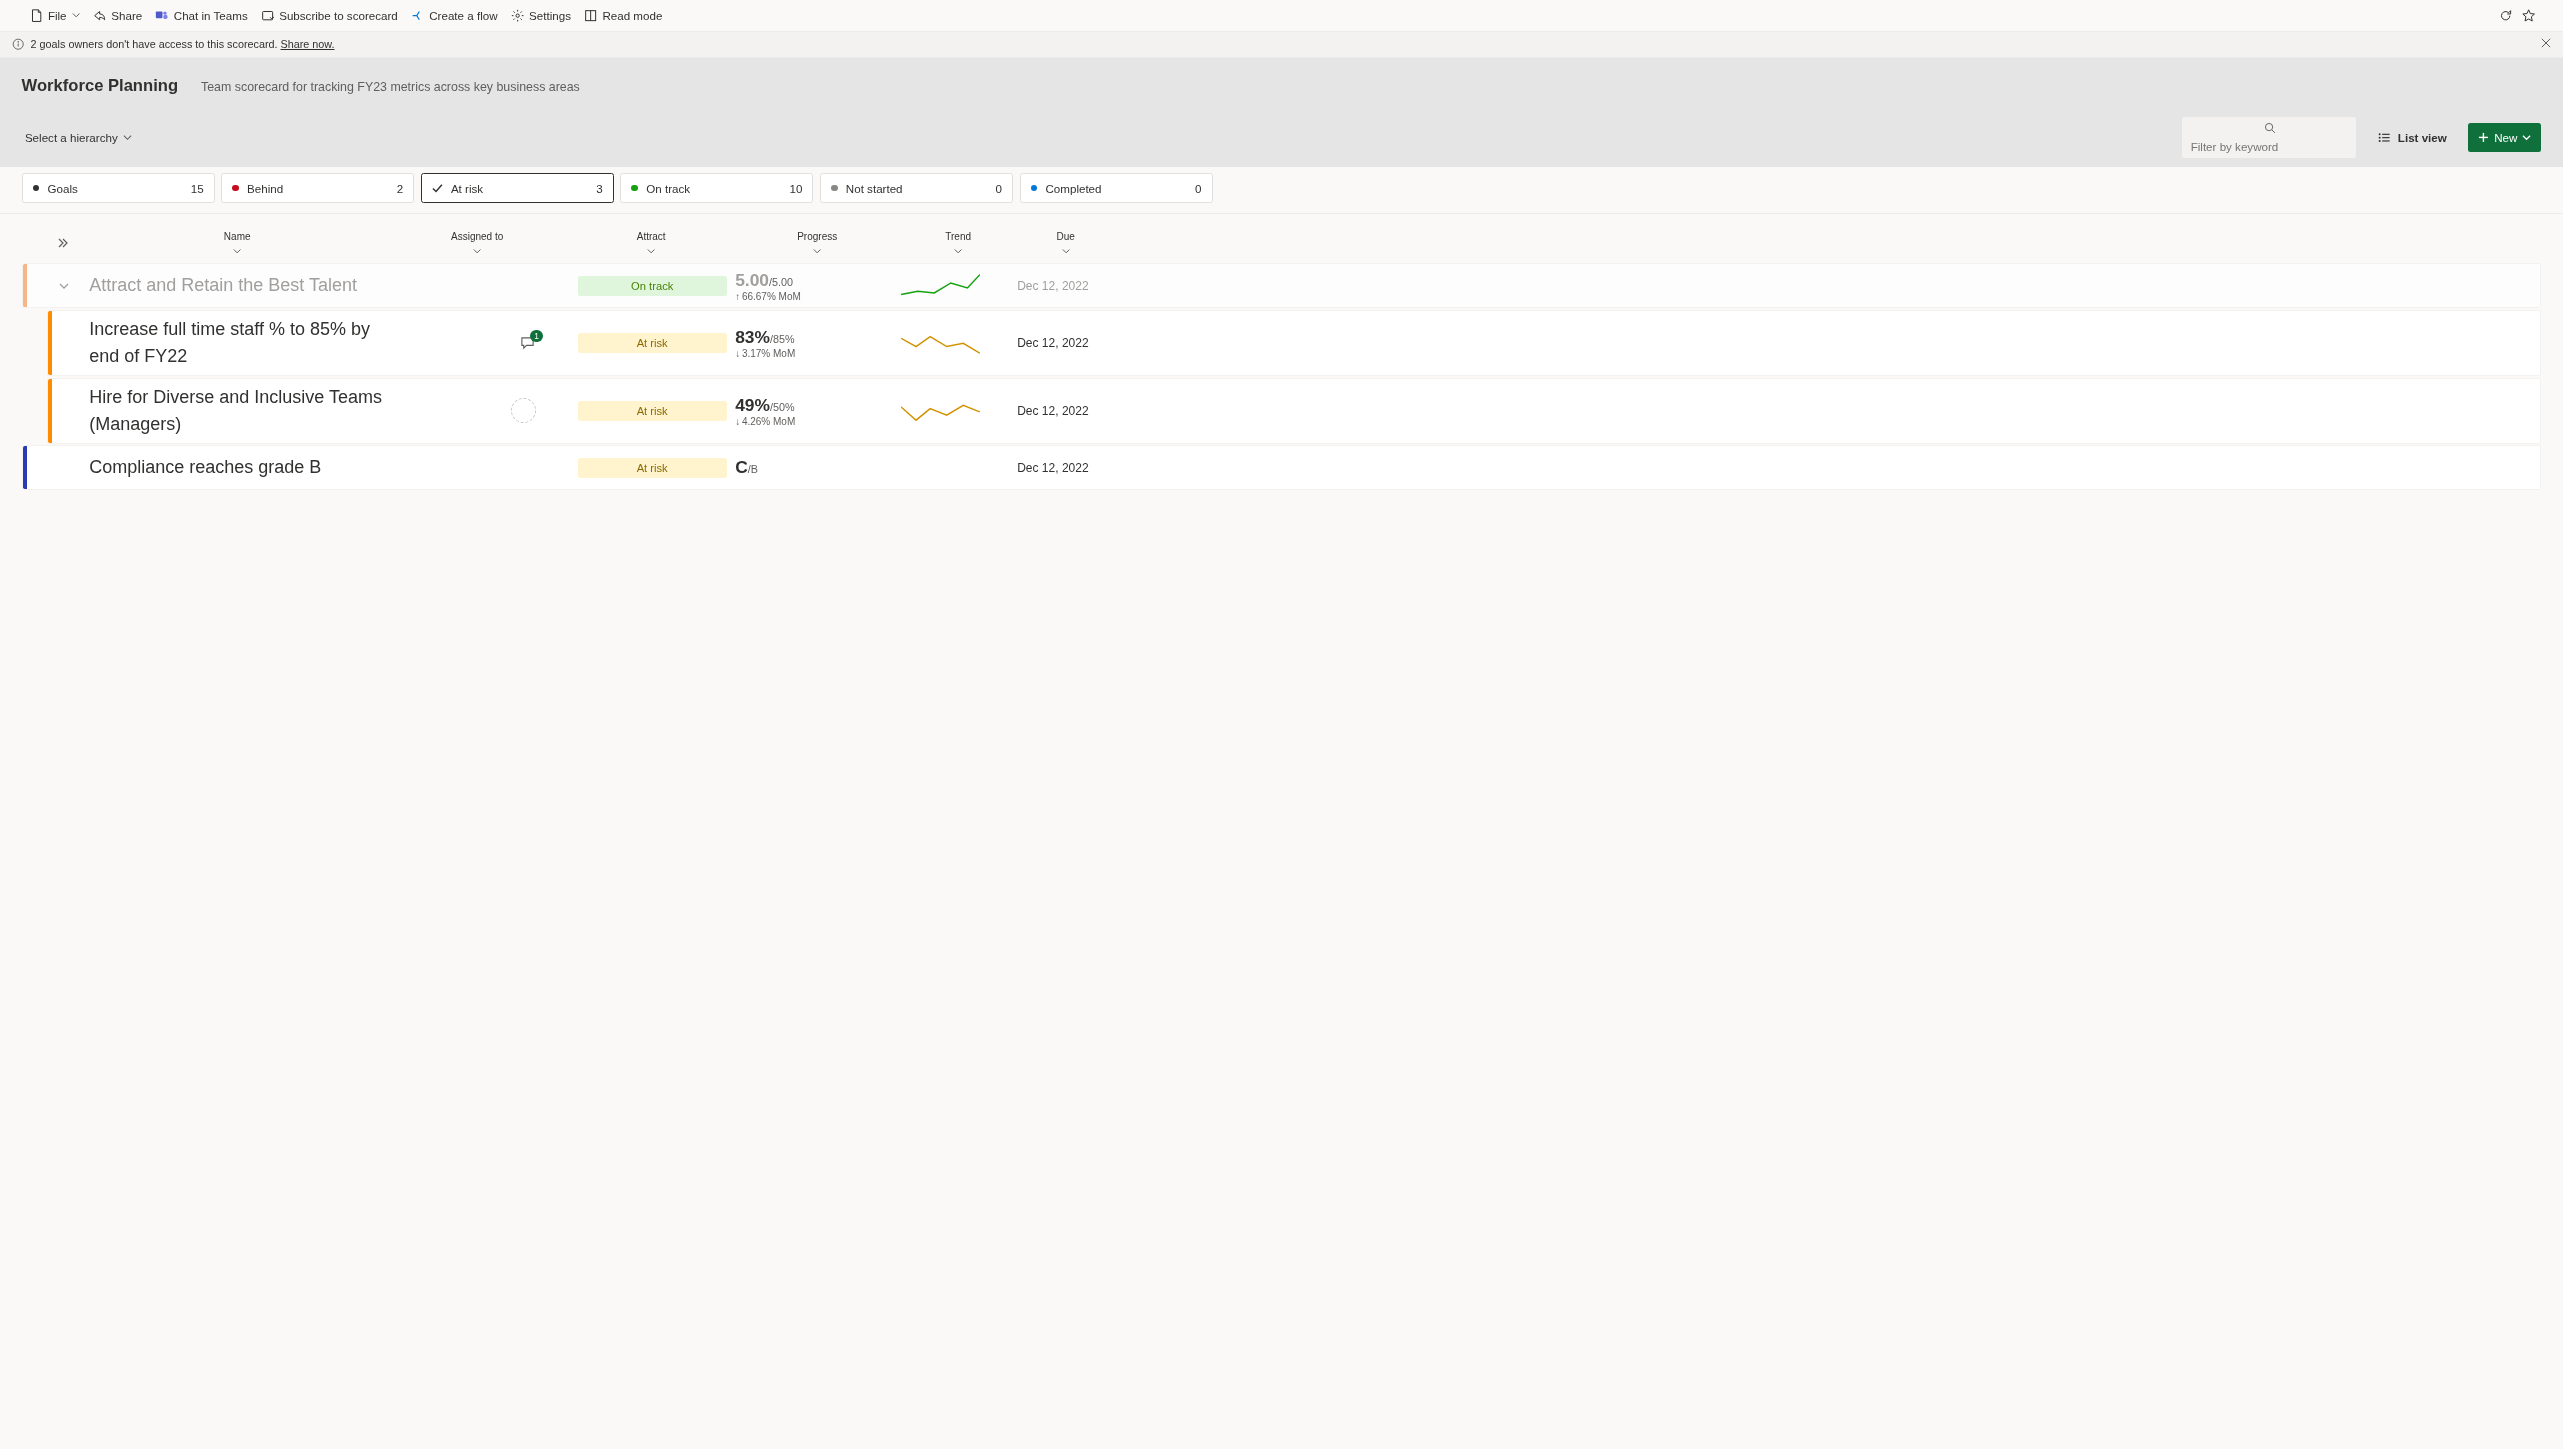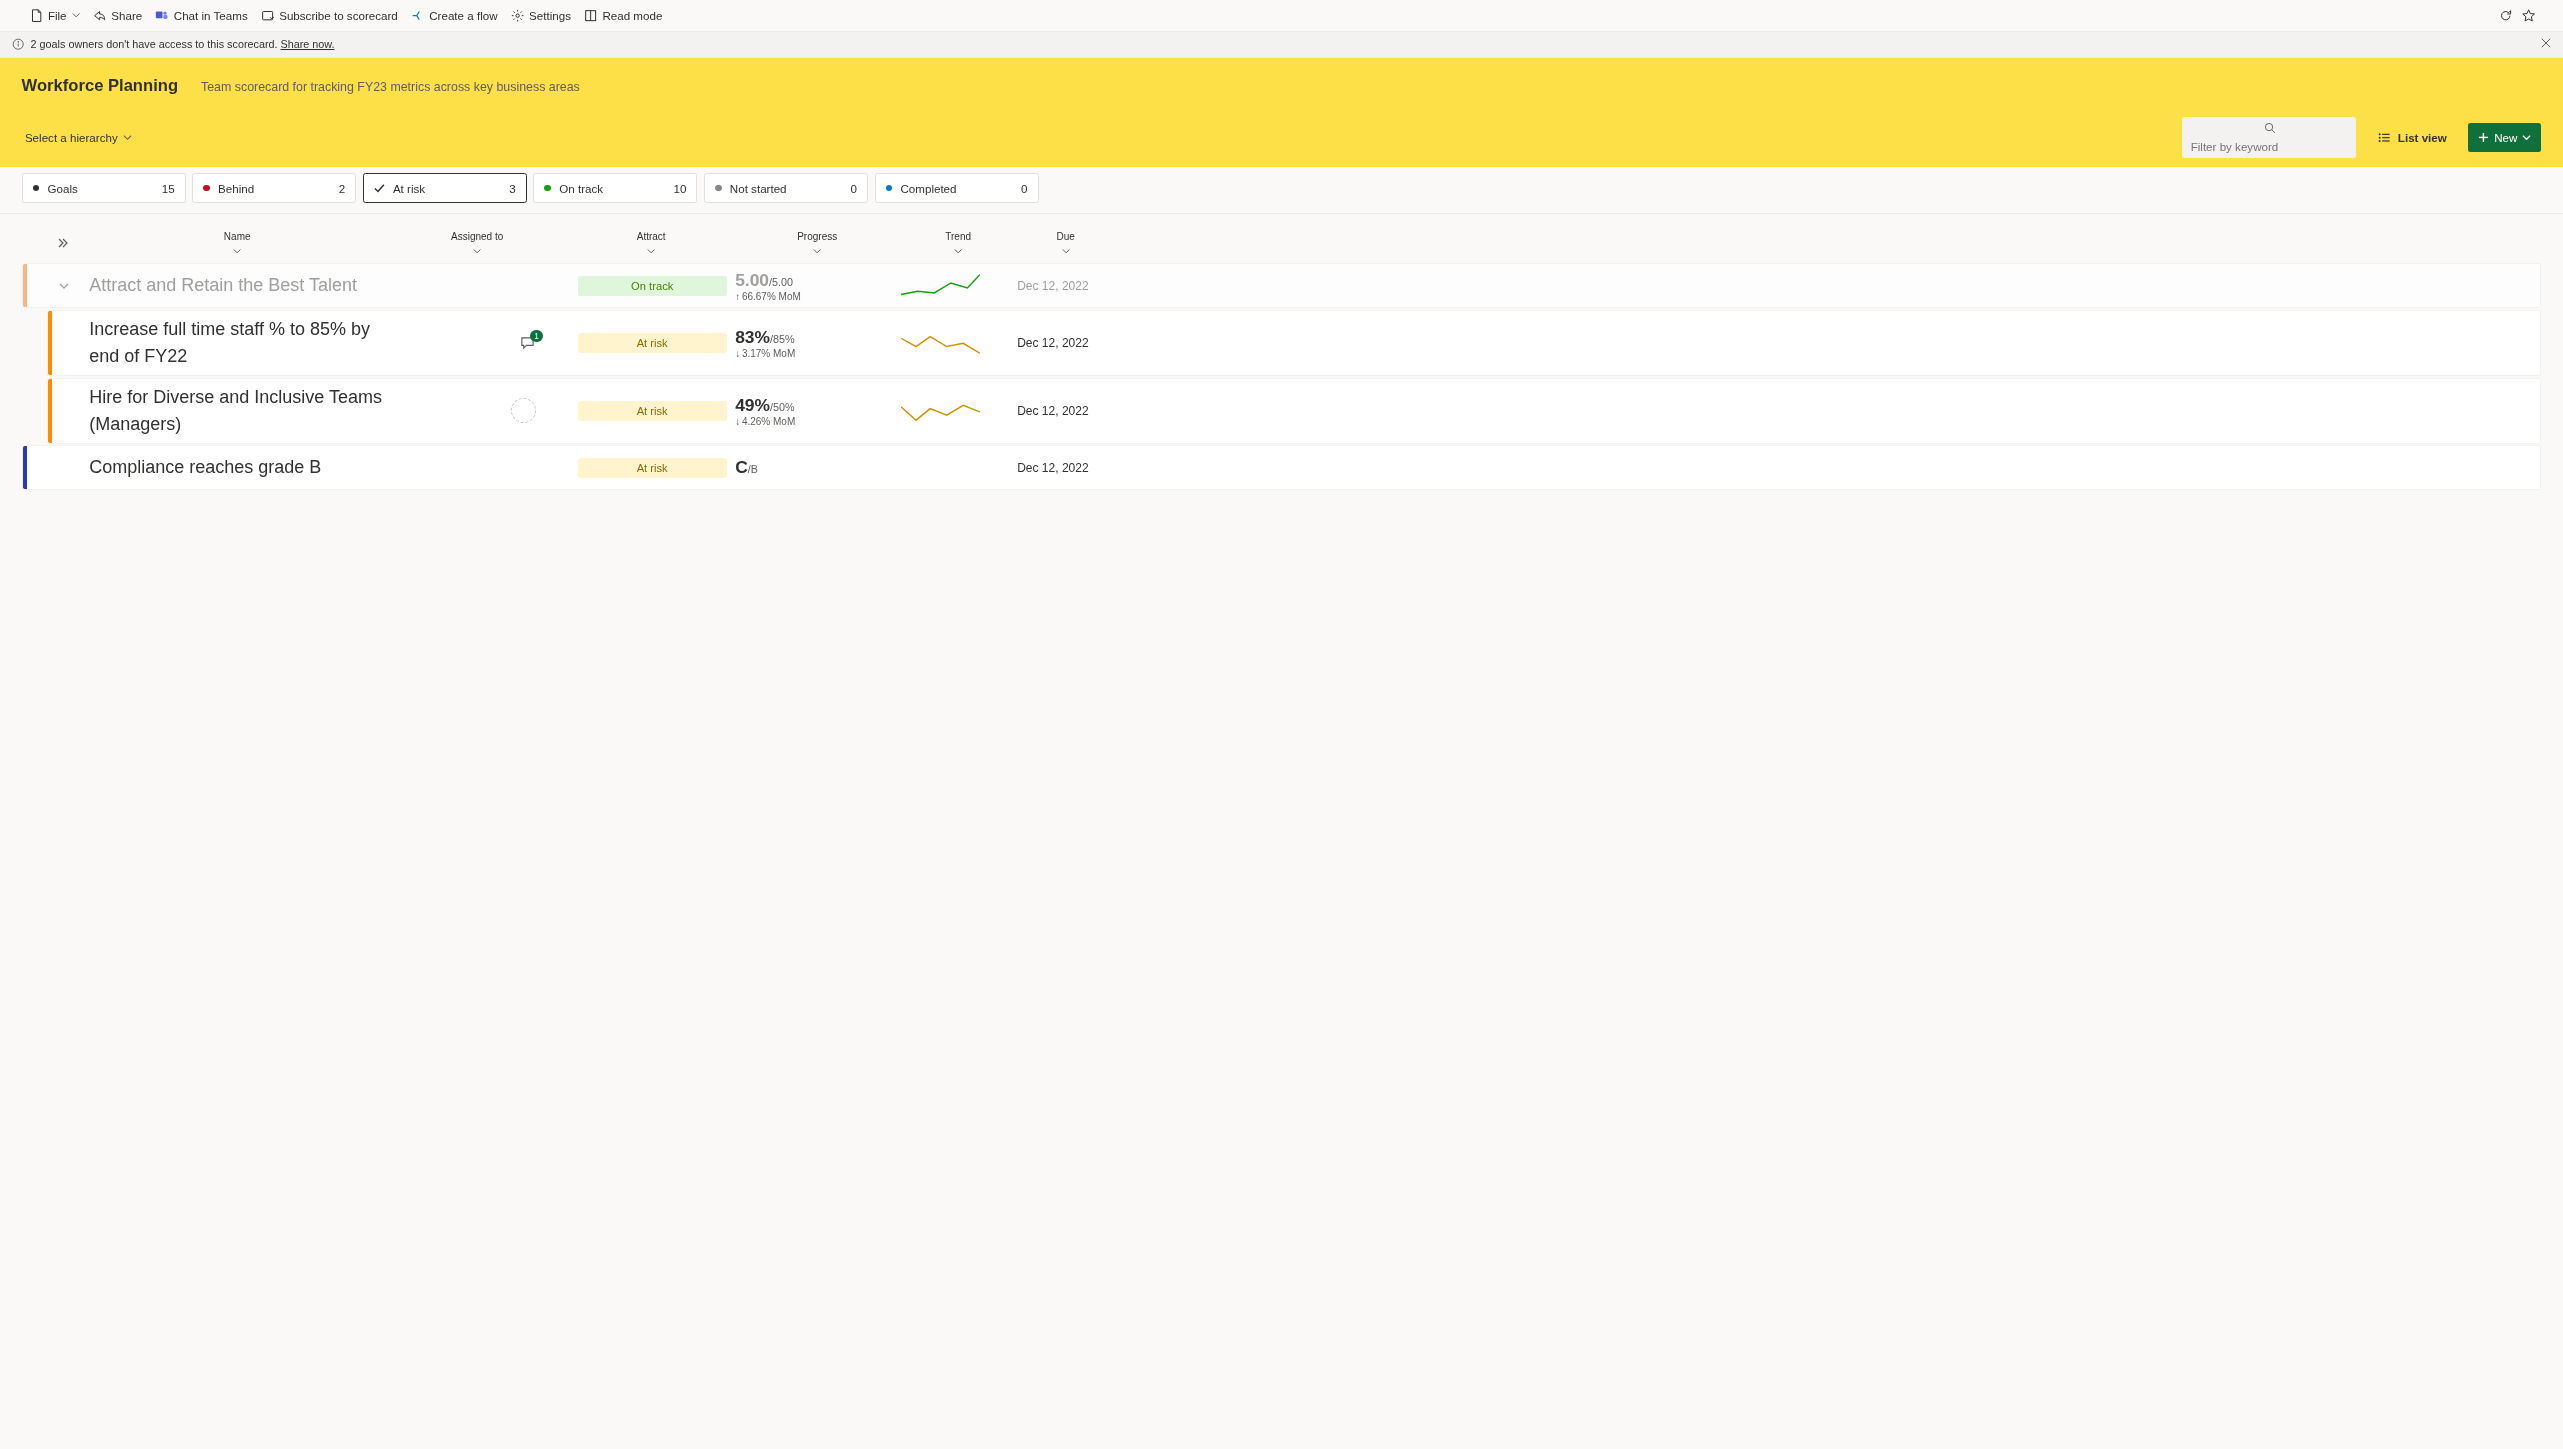--- a/index.html
+++ b/index.html
@@ -11,34 +11,34 @@
 .toolbar-spacer { flex: 1; }
 .toolbar-icon { width: 13.3px; height: 13.3px; display: inline-flex; align-items: center; justify-content: center; }
 .icon-btn { width: 23px; height: 23px; display: flex; align-items: center; justify-content: center; cursor: pointer; border-radius: 1.7px; }
 
 
 .info-bar { display: flex; align-items: flex-start; gap: 6.6px; padding: 6.6px 11.6px; background: #f3f2f1; border-bottom: 0.8px solid #edebe9; font-size: 10.8px; }
 .info-bar a { color: #323130; }
 .info-close { margin-left: auto; cursor: pointer; }
 
 
-.header { padding: 18px 21.6px 8.3px; background: #fde047; }
+.header { padding: 18px 21.6px 8.3px; background: #e5e5e5; }
 .header-title-row { display: flex; align-items: baseline; gap: 23px; }
 .header-title { font-size: 16.6px; font-weight: 600; }
 .header-desc { font-size: 12.4px; color: #605e5c; }
 .header-controls { display: flex; align-items: center; margin-top: 21px; gap: 13.3px; }
 .hierarchy-select { display: flex; align-items: center; gap: 5px; padding: 3.3px 3.3px; cursor: pointer; font-size: 11.6px; }
 .search-box { display: flex; align-items: center; gap: 6.6px; background: #f3f2f1; border-radius: 2.5px; padding: 5px 8.3px; width: 174px; color: #605e5c; flex-direction: column; }
 .search-input { border: none; background: transparent; outline: none; font-size: 11.6px; color: #605e5c; width: 100%; }
 .list-view-btn { display: flex; align-items: center; gap: 6.6px; padding: 5px 8.3px; cursor: pointer; font-weight: 600; }
 .new-btn { display: flex; align-items: center; gap: 5px; background: #0f703b; color: #fff; padding: 8px 10px; border-radius: 2.5px; cursor: pointer; font-weight: 400; }
 
 
 .filter-row { display: flex; gap: 6.6px; padding: 6.6px 21.6px 10px; border-bottom: 0.8px solid #edebe9; background: #faf9f8; flex-wrap: wrap; }
-.filter-card { display: flex; align-items: center; width: 164px; height: 30px; border: 0.8px solid #e1dfdd; background: #fff; border-radius: 2.5px; padding: 0 10px; cursor: pointer; }
+.filter-card { display: flex; align-items: center; width: 193px; height: 30px; border: 0.8px solid #e1dfdd; background: #fff; border-radius: 2.5px; padding: 0 10px; cursor: pointer; }
 .filter-card.selected { border: 0.8px solid #323130; }
 .filter-dot { width: 6.6px; height: 6.6px; border-radius: 50%; margin-right: 8.3px; flex-shrink: 0; }
 .filter-check { margin-right: 8.3px; display: inline-flex; }
 .filter-label { flex: 1; }
 .filter-count { font-weight: 400; }
 
 
 .table-wrap { padding: 8.3px 21.6px; }
 .table-head { display: grid; grid-template-columns: 50px 298px 182px 166px 166px 116px 99px; align-items: center; padding: 8.3px 16.6px; color: #323130; }
 .th { display: flex; align-items: center; gap: 5px; cursor: pointer; font-size: 10px; flex-direction: column; }

